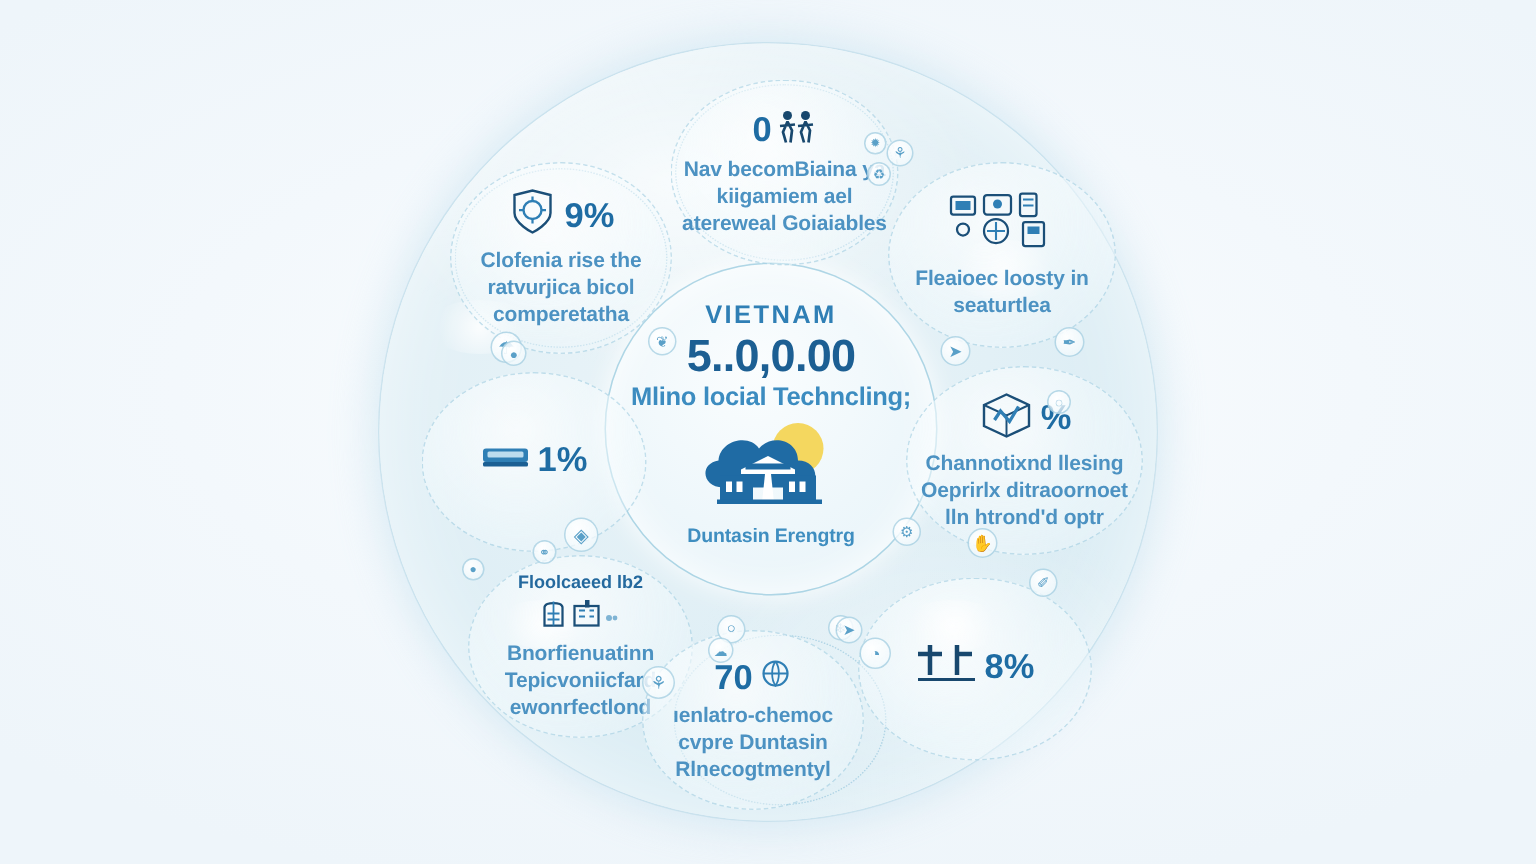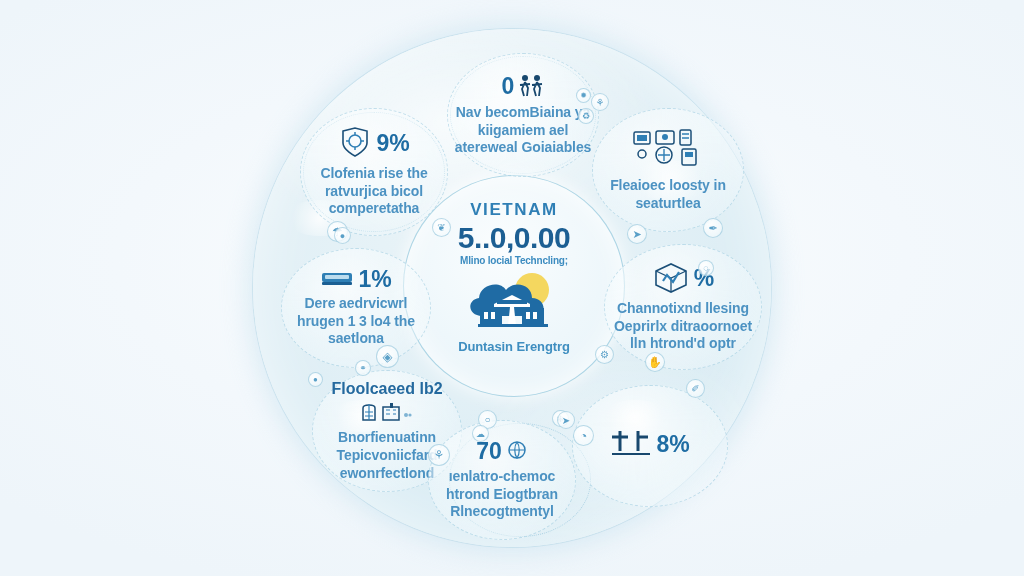--- a/index.html
+++ b/index.html
@@ -55,21 +55,21 @@
   }
   .c-country {
     font-size:17px; font-weight:700; letter-spacing:1.6px;
     color:#2f7fb5;
   }
   .c-number {
     font-size:30px; font-weight:700; letter-spacing:-0.5px;
     color:#1c5f93; margin-top:2px; line-height:1.05;
   }
   .c-subtitle {
-    font-size:10px; font-weight:700; color:#3c8cc0;
+    font-size:17px; font-weight:700; color:#3c8cc0;
     margin-top:1px; letter-spacing:-0.2px;text-align:center;
   }
   .c-logo { margin-top:4px; }
   .c-caption {
     font-size:13px; font-weight:700; color:#3f8ec0;
     margin-top:3px; letter-spacing:-0.1px;
   }
 
   
   .node {
@@ -88,21 +88,21 @@
     gap:4px; margin-bottom:3px;
   }
   .node .nval {
     font-size:23px; font-weight:700; color:#1e6ca3; line-height:1;
   }
   .node .ntext {
     font-size:14px; font-weight:700; color:#4c92c2;
     line-height:1.28; letter-spacing:-0.1px;
   }
   .node .ntitle {
-    font-size:16px; font-weight:700; color:#24699e;
+    font-size:12px; font-weight:700; color:#24699e;
     line-height:1.2; margin-bottom:2px;text-align:right;
   }
 
   
   #node-top      { left:447px; top:53px;  width:152px; height:124px; }
   #node-tl       { left:300px; top:108px; width:148px; height:128px; }
   #node-tr       { left:592px; top:108px; width:152px; height:124px; }
   #node-left     { left:281px; top:248px; width:150px; height:120px; }
   #node-right    { left:604px; top:244px; width:158px; height:126px; }
   #node-bl       { left:312px; top:370px; width:150px; height:122px; }
@@ -224,21 +224,20 @@
     <div class="nrow">
       <span>
         <svg width="34" height="20" viewBox="0 0 34 20">
           <rect x="2" y="5" width="30" height="9" rx="2" fill="#2f7fb5"></rect>
           <rect x="5" y="7" width="24" height="4" rx="1" fill="#bcdcee"></rect>
           <rect x="2" y="14" width="30" height="3" rx="1" fill="#1b5f93"></rect>
         </svg>
       </span>
       <span class="nval">1%</span>
     </div>
-    <div class="ntext">Dere aedrvicwrl hrugen 1 3 lo4 the saetlona</div>
   </div>
 
   <div class="node" id="node-right">
     <div class="nrow">
       <span>
         <svg width="38" height="32" viewBox="0 0 38 32">
           <path d="M4 10 L19 3 L34 10 L34 24 L19 31 L4 24 Z" fill="none" stroke="#1b4f78" stroke-width="1.6"></path>
           <path d="M4 10 L19 17 L34 10 M19 17 L19 31" stroke="#1b4f78" stroke-width="1.3" fill="none"></path>
           <path d="M11 20 L15 14 L21 21 L27 11" stroke="#2f7fb5" stroke-width="2.2" fill="none"></path>
         </svg>
@@ -269,21 +268,21 @@
   <div class="node" id="node-bottom">
     <div class="nrow">
       <span class="nval">70</span>
       <span>
         <svg width="22" height="22" viewBox="0 0 22 22">
           <circle cx="11" cy="11" r="8" fill="none" stroke="#2f7fb5" stroke-width="1.5"></circle>
           <path d="M3 11 L19 11 M11 3 C14 7 14 15 11 19 C8 15 8 7 11 3" stroke="#2f7fb5" stroke-width="1.2" fill="none"></path>
         </svg>
       </span>
     </div>
-    <div class="ntext">ıenlatro-chemoc htrond Eiogtbran Rlnecogtmentyl</div>
+    <div class="ntext">ıenlatro-chemoc cvpre Duntasin Rlnecogtmentyl</div>
   </div>
 
   <div class="node" id="node-br">
     <div class="nrow">
       <span>
         <svg width="42" height="28" viewBox="0 0 42 28">
           <path d="M10 2 L10 22 M2 8 L18 8" stroke="#18486e" stroke-width="3"></path>
           <path d="M28 2 L28 22 M28 8 L38 8" stroke="#18486e" stroke-width="3"></path>
           <path d="M2 25 L40 25" stroke="#18486e" stroke-width="2"></path>
         </svg>

